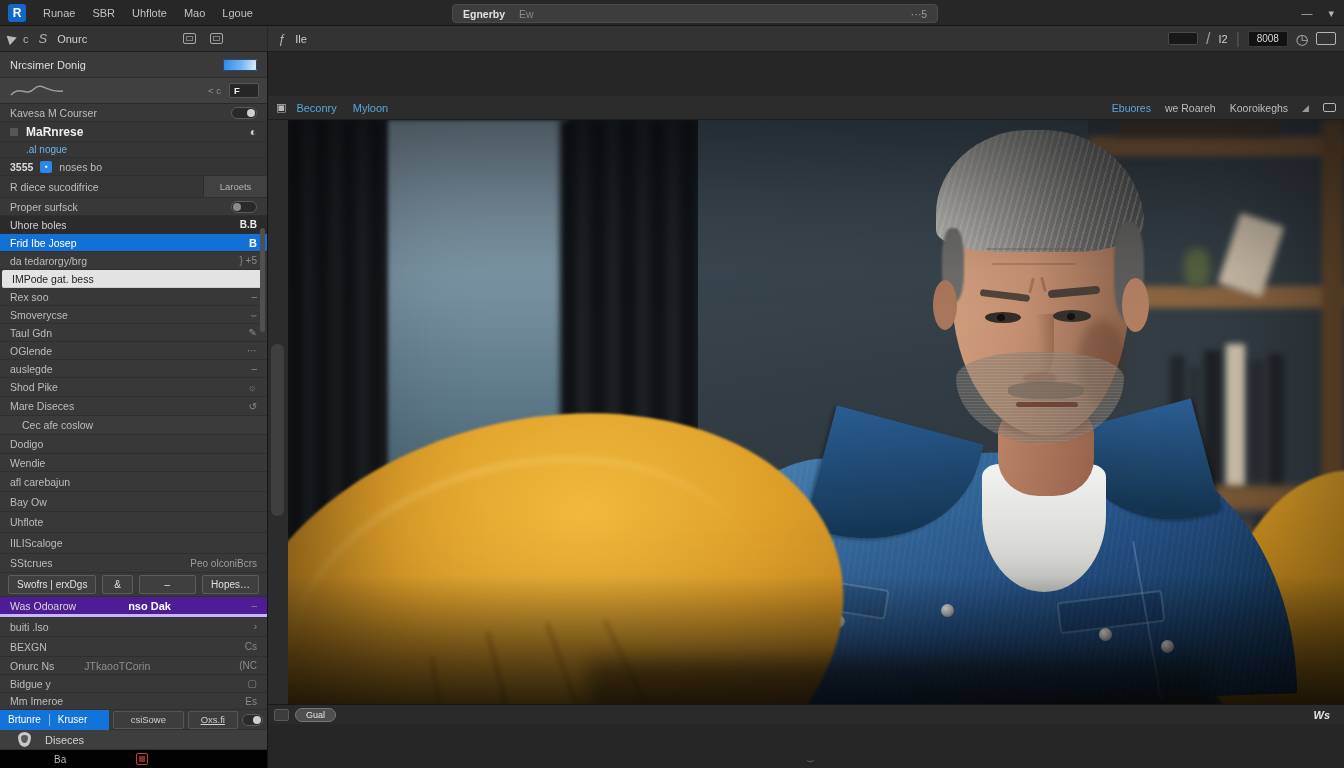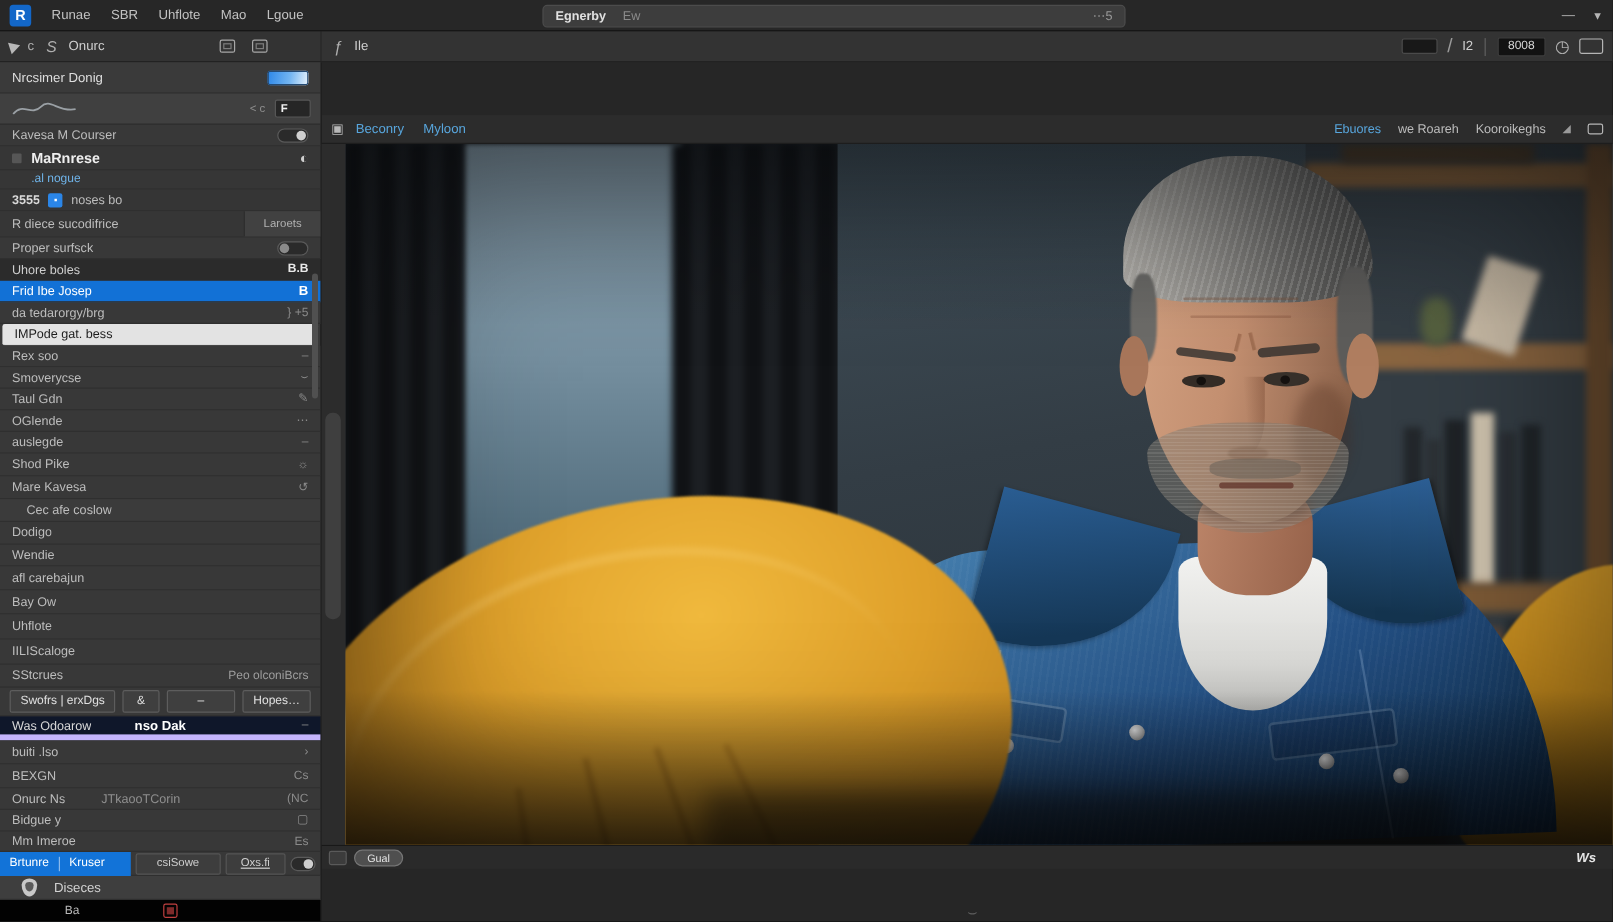--- a/index.html
+++ b/index.html
@@ -71,22 +71,22 @@
   .toggle{width:26px;height:12px;background:#2a2a2a;border:1px solid #5a5a5a;border-radius:6px;
           margin-left:auto;position:relative;}
   .toggle .knob{position:absolute;right:1px;top:1px;width:8px;height:8px;border-radius:50%;background:#cfcfcf;}
   .mini-box{width:8px;height:8px;background:#565656;border-radius:1px;margin-right:8px;flex:0 0 auto;}
   .info-sq{width:12px;height:12px;background:#2b86e8;border-radius:2px;margin:0 7px;flex:0 0 auto;
            display:flex;align-items:center;justify-content:center;color:#fff;font-size:8px;}
   .fbtns{height:24px;display:flex;align-items:center;gap:6px;padding:0 8px;background:#383838;
          border-bottom:1px solid #2f2f2f;flex:0 0 auto;}
   .fbtn{height:19px;background:#3f3f3f;border:1px solid #5d5d5d;border-radius:2px;color:#e0e0e0;
         font-size:10px;display:flex;align-items:center;justify-content:center;padding:0 8px;white-space:nowrap;}
-  .sec2{height:20px;background:#0f172a;color:#d8d8d8;border-bottom:5px solid #c4b5fd;}
-  .sec2 .mid{margin-left:36px;color:#fff;font-weight:bold;font-size:11px;}
+  .sec2{height:20px;background:#4c1d95;color:#d8d8d8;border-bottom:3px solid #c4b5fd;}
+  .sec2 .mid{margin-left:52px;color:#fff;font-weight:bold;font-size:11px;}
   .blue-row{height:20px;display:flex;align-items:center;gap:4px;padding:0;background:#383838;
             border-bottom:1px solid #2f2f2f;flex:0 0 auto;}
   .bprimary{width:132px;height:20px;background:#1273d8;color:#fff;font-size:10px;display:flex;
             align-items:center;padding:0 8px;gap:8px;}
   .bprimary .sep{width:1px;height:12px;background:rgba(255,255,255,.5);}
   .bdark{height:18px;background:#3d3d3d;border:1px solid #555;border-radius:2px;color:#cfcfcf;
          font-size:9.5px;display:flex;align-items:center;justify-content:center;padding:0 8px;}
   .shield{width:13px;height:15px;background:#c8c8c8;border-radius:50% 50% 50% 50%/35% 35% 65% 65%;
           margin:0 14px 0 8px;position:relative;}
   .shield i{position:absolute;left:3px;top:3px;right:3px;bottom:4px;background:#5a5a5a;display:block;
@@ -285,21 +285,21 @@
       </div>
       <div class="srow">
         <span class="lbl">auslegde</span>
         <span class="acc">–</span>
       </div>
       <div class="srow" style="height:19px;">
         <span class="lbl">Shod Pike</span>
         <span class="acc">☼</span>
       </div>
       <div class="srow" style="height:19px;">
-        <span class="lbl">Mare Kavesa</span>
+        <span class="lbl">Mare Diseces</span>
         <span class="acc">↺</span>
       </div>
       <div class="srow" style="height:19px;padding-left:22px;background:#3b3b3b;">
         <span class="lbl">Cec afe coslow</span>
       </div>
       <div class="srow" style="height:19px;">
         <span class="lbl">Dodigo</span>
       </div>
       <div class="srow">
         <span class="lbl">Wendie</span>

